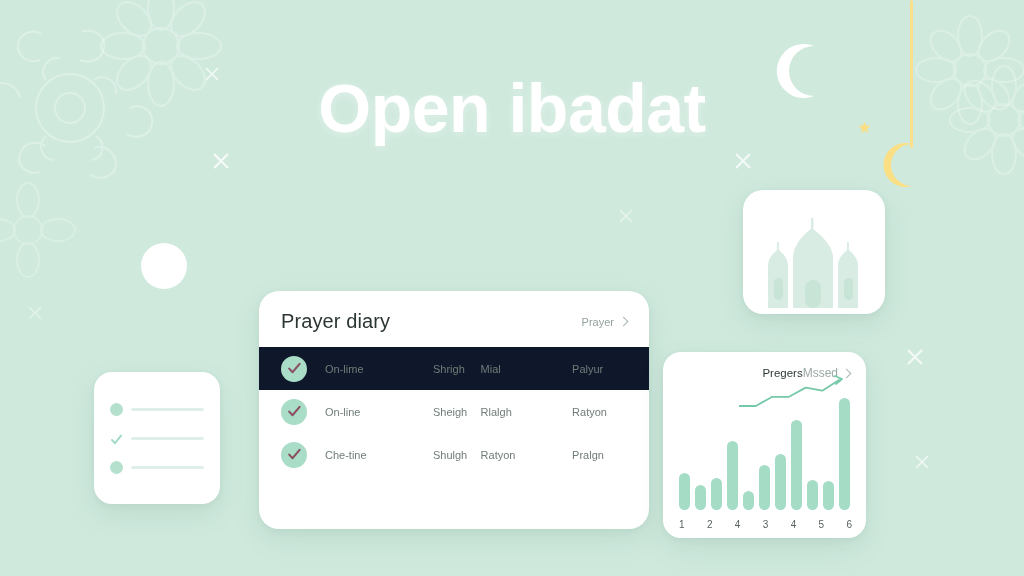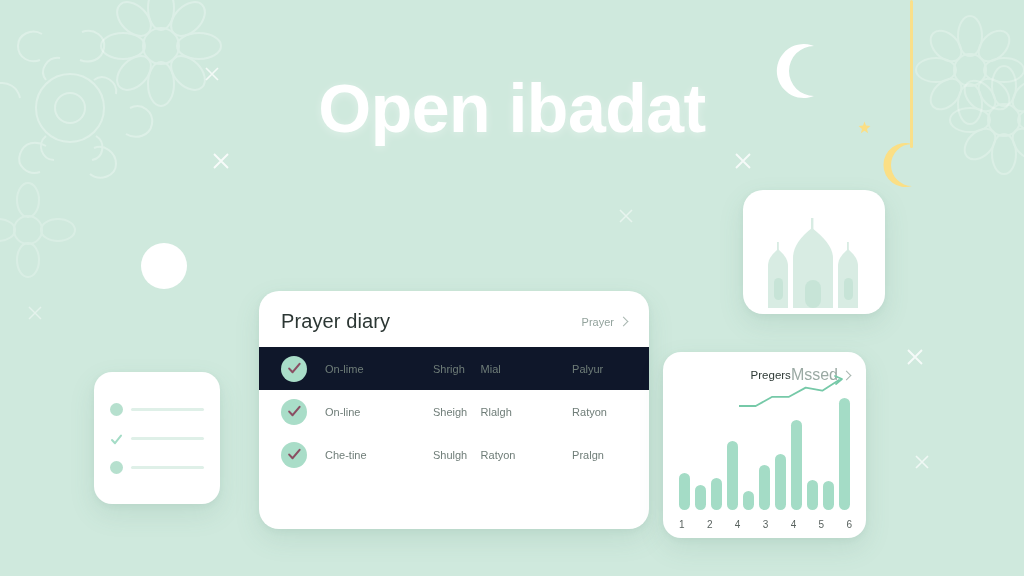--- a/index.html
+++ b/index.html
@@ -143,21 +143,21 @@
     left: 663px; top: 352px;
     width: 203px; height: 186px;
     border-radius: 18px;
     padding: 14px 16px 10px 16px;
   }
   #chart-header {
     display: flex; align-items: center; justify-content: flex-end;
     margin-bottom: 2px;
   }
   #chart-title { font-size: 11.5px; color: #2e3a36; }
-  #chart-action { display: flex; align-items: center; gap: 5px; font-size: 16px; color: #9aa9a3; }
+  #chart-action { display: flex; align-items: center; gap: 5px; font-size: 12px; color: #9aa9a3; }
 
   #trend-wrap { position: absolute; left: 76px; top: 22px; width: 108px; height: 34px; }
 
   #bars {
     position: absolute;
     left: 16px; right: 16px;
     bottom: 28px;
     height: 112px;
     display: flex; align-items: flex-end; justify-content: space-between;
   }

